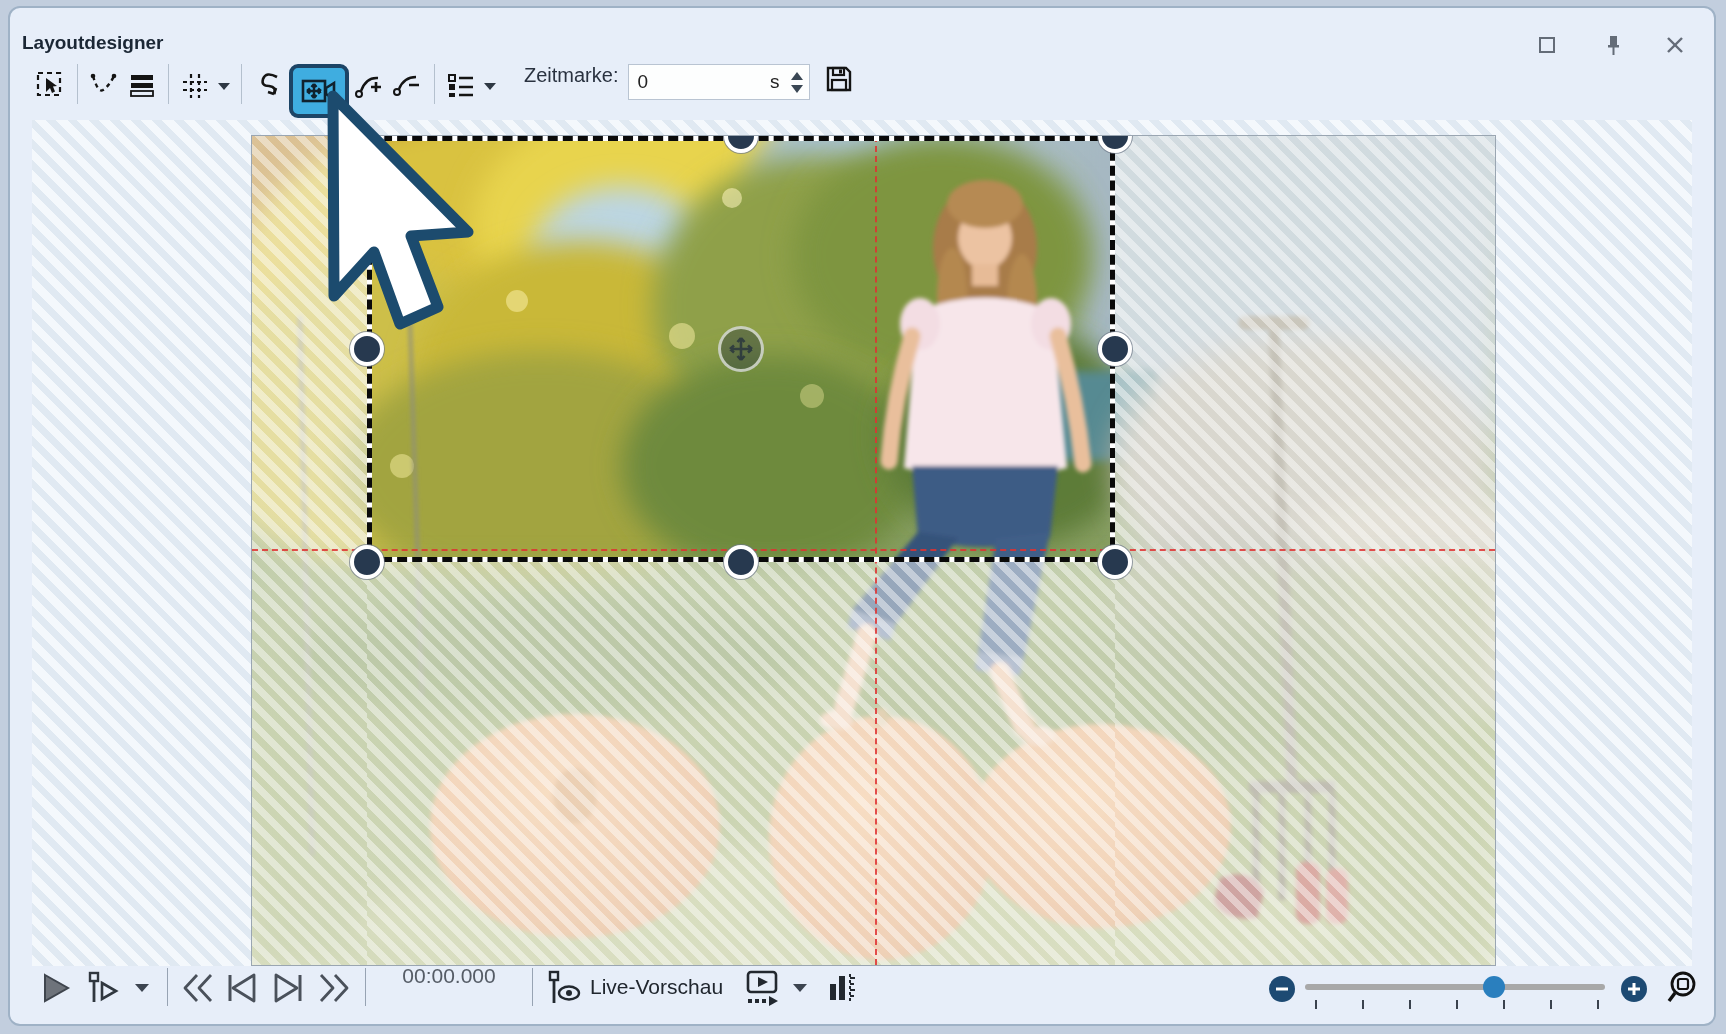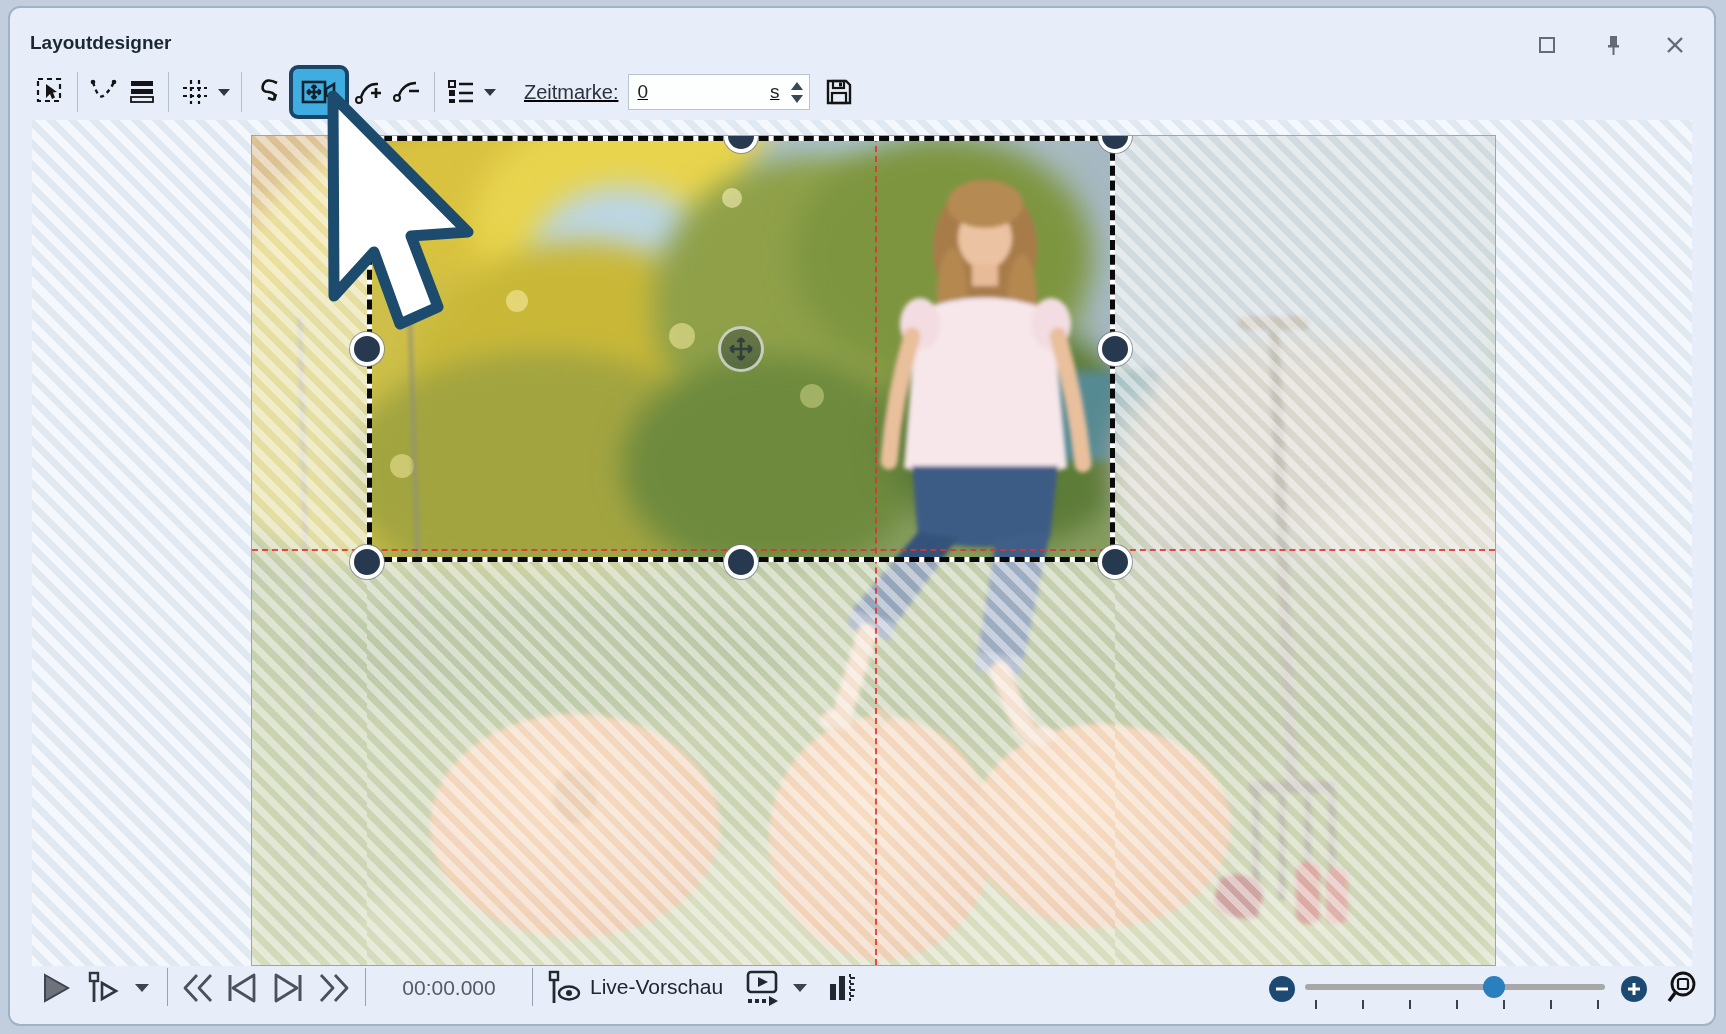--- a/index.html
+++ b/index.html
@@ -2,25 +2,25 @@
 <html><head>
 <meta charset="utf-8">
 <style>
   html,body{margin:0;padding:0;}
   body{width:1726px;height:1034px;background:#c2cede;font-family:"Liberation Sans",sans-serif;overflow:hidden;}
   .desktop{position:relative;width:1726px;height:1034px;}
   .window{position:absolute;left:8px;top:6px;width:1708px;height:1020px;background:#e7eef9;
           border:2px solid #9fb2c6;border-radius:12px;overflow:hidden;box-sizing:border-box;}
   
   .titlebar{position:absolute;left:0;top:0;right:0;height:56px;}
-  .title{position:absolute;left:20px;top:24px;font-size:19px;font-weight:bold;color:#1b2735;}
+  .title{position:absolute;left:12px;top:24px;font-size:19px;font-weight:bold;color:#1b2735;}
   .winbtn{position:absolute;top:22px;width:30px;height:30px;background:none;border:none;cursor:default;padding:0;}
   .winbtn svg{display:block;margin:auto;}
   
-  .toolbar{position:absolute;left:22px;top:56px;height:56px;display:flex;align-items:center;text-decoration:underline;}
+  .toolbar{position:absolute;left:22px;top:56px;height:56px;display:flex;align-items:flex-start;}
   .tbtn{width:38px;height:44px;display:flex;align-items:center;justify-content:center;background:none;border:none;padding:0;}
   .tbtn.active{width:60px;height:54px;background:#3fade0;border:4px solid #1c4466;border-radius:9px;box-sizing:border-box;margin:0 2px;}
   .vsep{width:1px;height:40px;background:#b4c0ce;margin:0 7px;}
   .caret{width:20px;height:44px;display:flex;align-items:center;justify-content:center;background:none;border:none;padding:0;}
   .zlabel{font-size:20px;color:#2a3240;margin:0 10px 0 24px;}
   .zbox{display:flex;align-items:center;width:182px;height:36px;background:#fdfefe;border:1px solid #b9c4d2;box-sizing:border-box;}
   .zbox input{flex:1;border:none;outline:none;font-size:19px;color:#222;padding:0 0 0 8px;min-width:0;background:transparent;font-family:"Liberation Sans",sans-serif;}
   .zunit{font-size:19px;color:#222;padding-right:6px;}
   .spin{display:flex;flex-direction:column;justify-content:center;gap:5px;width:24px;height:34px;background:none;border:none;padding:0;align-items:center;}
   .savebtn{background:none;border:none;padding:0;margin-left:14px;display:flex;}
@@ -40,21 +40,21 @@
   .selection{position:absolute;left:115px;top:0;width:748px;height:426px;border:5px solid #ffffff;box-sizing:border-box;}
   .selection .ants{position:absolute;left:-5px;top:-5px;right:-5px;bottom:-5px;border:5px dashed #0a0a0a;}
   .handle{position:absolute;width:26px;height:26px;border-radius:50%;background:#27394f;border:4px solid #fff;
           box-shadow:0 0 0 1px rgba(110,120,135,.7);margin:-17px 0 0 -17px;}
   .handle.center{width:40px;height:40px;background:rgba(35,48,66,.38);border:3px solid rgba(255,255,255,.65);
           margin:-23px 0 0 -23px;box-shadow:none;display:flex;align-items:center;justify-content:center;}
   
   .bottombar{position:absolute;left:22px;right:22px;bottom:8px;height:56px;}
   .bb{position:absolute;background:none;border:none;padding:0;display:flex;align-items:center;justify-content:center;}
   .bsep{position:absolute;top:8px;width:1px;height:38px;background:#97a3b3;}
-  .timestamp{position:absolute;top:16px;font-size:21px;color:#555c66;}
+  .timestamp{position:absolute;top:4px;font-size:21px;color:#555c66;}
   .livelabel{font-size:21px;color:#20262e;}
   .slider-track{position:absolute;top:24px;width:300px;height:6px;background:#a8a8a8;border-radius:3px;}
   .slider-thumb{position:absolute;top:-8px;width:22px;height:22px;border-radius:50%;background:#2a7fbe;}
   .tick{position:absolute;top:40px;width:2px;height:9px;background:#3a424e;}
   .roundbtn{width:26px;height:26px;border-radius:50%;background:#1d4a73;color:#fff;border:none;display:flex;align-items:center;justify-content:center;padding:0;}
   .cursor{position:absolute;left:300px;top:80px;z-index:60;pointer-events:none;}
 </style>
 </head>
 <body>
 

